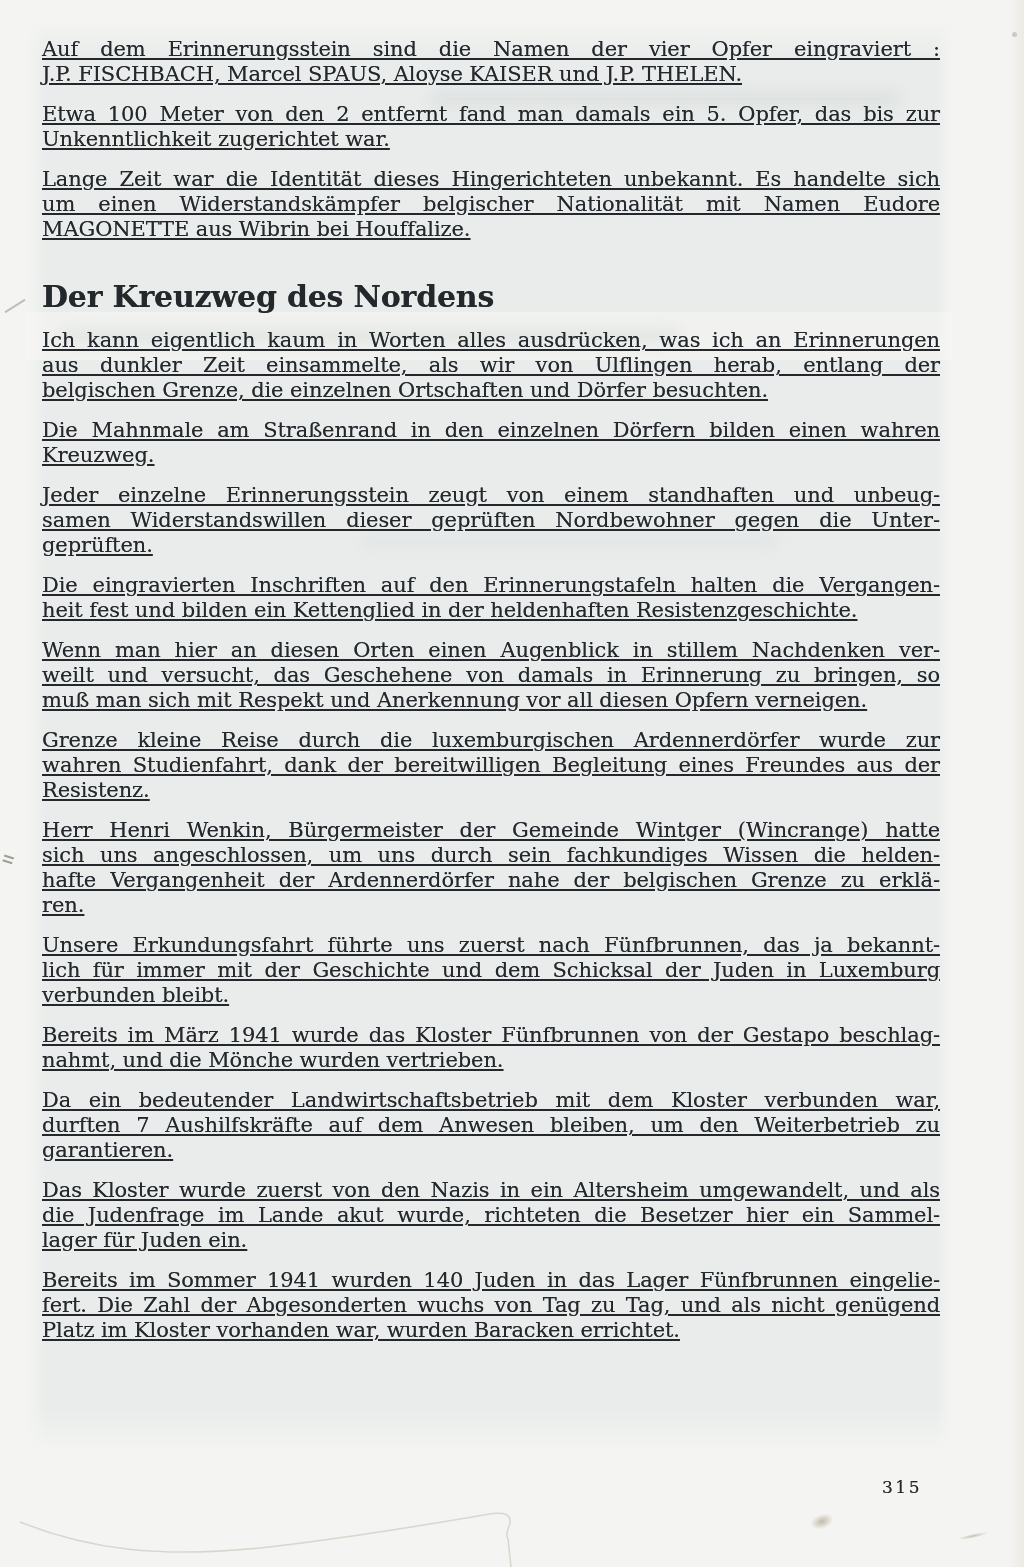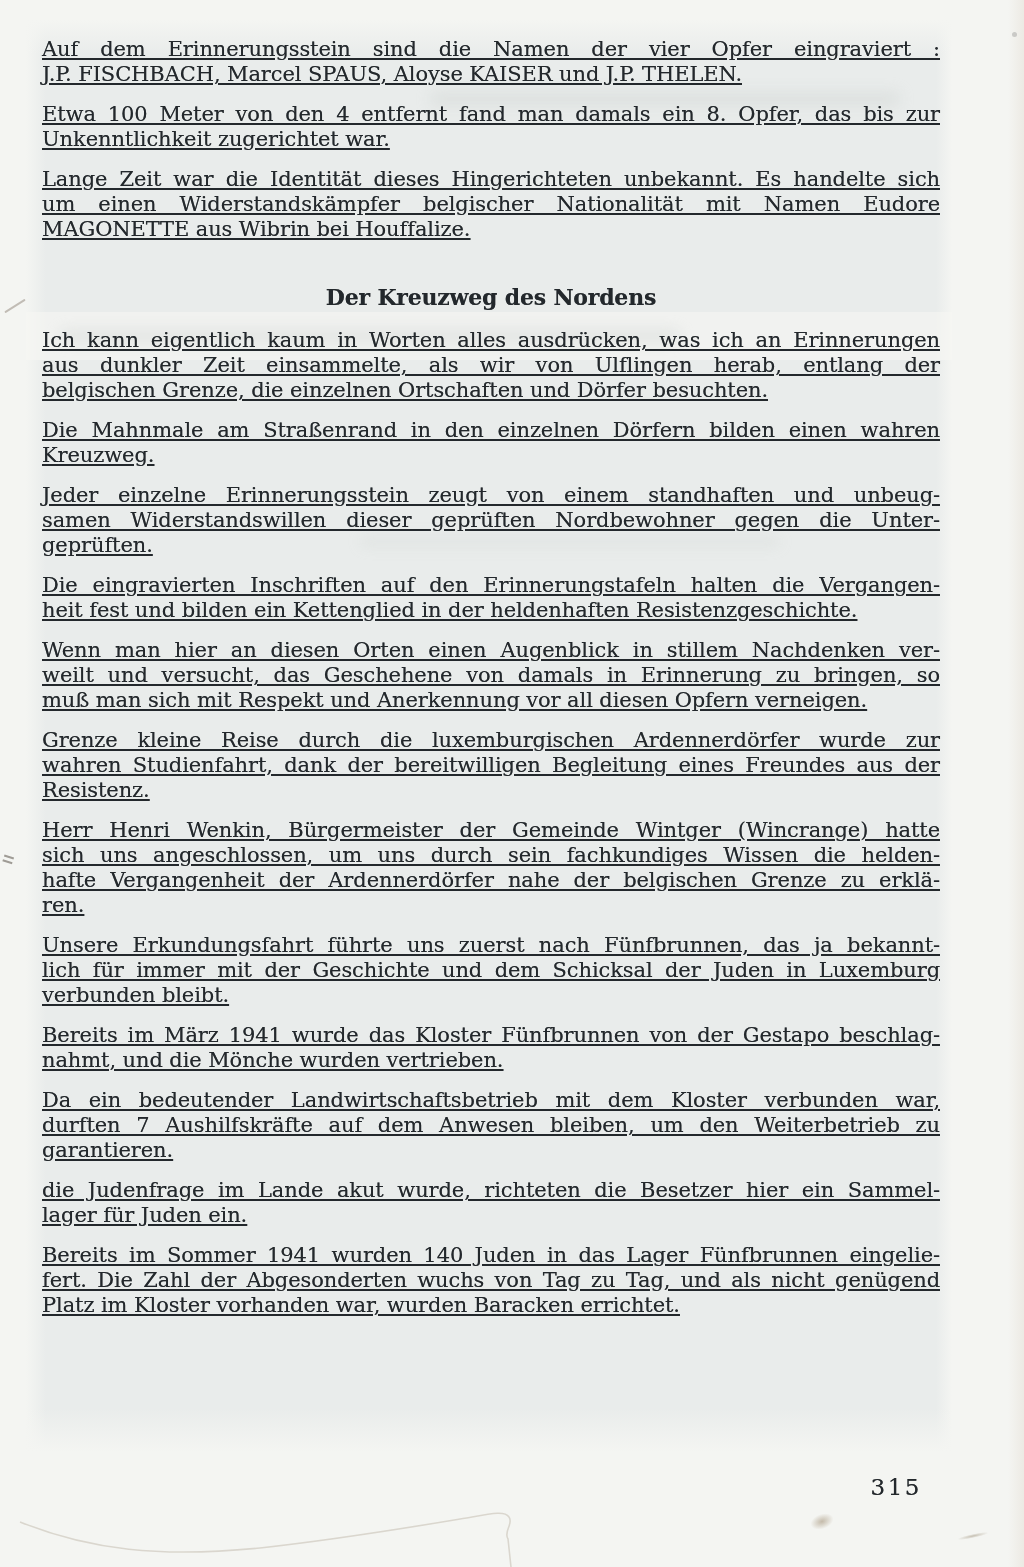--- a/index.html
+++ b/index.html
@@ -37,27 +37,27 @@
     position: absolute; left: 42px; top: 37px; width: 898px; z-index: 2;
     color: var(--ink, #23282c);
     font-size: 21px; line-height: 25px; letter-spacing: -0.1px;
     text-shadow: 0 0 .4px rgba(35,40,44,.6);
   }
   .para { margin: 0 0 15px 0; }
   .line { text-align: justify; text-align-last: justify; text-decoration: underline; }
   .line.last { text-align-last: left; }
 
   .heading {
-    font-size: 22px; line-height: 36px; font-weight: bold;
-    margin: 37px 0 13px 0; letter-spacing: -0.2px; text-align: center;
+    font-size: 30px; line-height: 36px; font-weight: bold;
+    margin: 37px 0 13px 0; letter-spacing: -0.2px; text-align: left;
   }
 
   .pagenum {
     position: absolute; top: 1473px; right: 102px; z-index: 2;
-    font-size: 23px; line-height: 28px; letter-spacing: 2.5px;
+    font-size: 17px; line-height: 28px; letter-spacing: 2.5px;
     color: var(--ink, #23282c);
     text-shadow: 0 0 .4px rgba(35,40,44,.6);
   }
 
   
   .mark-slash {
     position: absolute; left: 3px; top: 305px; width: 24px; height: 2px;
     background: #b4aea5; border-radius: 2px; transform: rotate(-32deg); opacity: .8; z-index: 3;
   }
   .mark-double-tick {
@@ -97,21 +97,21 @@
   <div class="ghost" style="left:60px; top:330px; width:620px; height:12px;"></div>
   <div class="ghost" style="left:360px; top:536px; width:420px; height:11px; opacity:.7;"></div>
 
   <div class="content">
     <div id="intro-paragraphs">
         <div class="para">
           <div class="line">Auf dem Erinnerungsstein sind die Namen der vier Opfer eingraviert :</div>
           <div class="line last">J.P. FISCHBACH, Marcel SPAUS, Aloyse KAISER und J.P. THELEN.</div>
         </div>
         <div class="para">
-          <div class="line">Etwa 100 Meter von den 4 entfernt fand man damals ein 8. Opfer, das bis zur</div>
+          <div class="line">Etwa 100 Meter von den 2 entfernt fand man damals ein 5. Opfer, das bis zur</div>
           <div class="line last">Unkenntlichkeit zugerichtet war.</div>
         </div>
         <div class="para">
           <div class="line">Lange Zeit war die Identität dieses Hingerichteten unbekannt. Es handelte sich</div>
           <div class="line">um einen Widerstandskämpfer belgischer Nationalität mit Namen Eudore</div>
           <div class="line last">MAGONETTE aus Wibrin bei Houffalize.</div>
         </div>
       </div>
     <div class="heading">Der Kreuzweg des Nordens</div>
     <div id="section-paragraphs">
@@ -157,20 +157,21 @@
         <div class="para">
           <div class="line">Bereits im März 1941 wurde das Kloster Fünfbrunnen von der Gestapo beschlag-</div>
           <div class="line last">nahmt, und die Mönche wurden vertrieben.</div>
         </div>
         <div class="para">
           <div class="line">Da ein bedeutender Landwirtschaftsbetrieb mit dem Kloster verbunden war,</div>
           <div class="line">durften 7 Aushilfskräfte auf dem Anwesen bleiben, um den Weiterbetrieb zu</div>
           <div class="line last">garantieren.</div>
         </div>
         <div class="para">
+          <div class="line">Das Kloster wurde zuerst von den Nazis in ein Altersheim umgewandelt, und als</div>
           <div class="line">die Judenfrage im Lande akut wurde, richteten die Besetzer hier ein Sammel-</div>
           <div class="line last">lager für Juden ein.</div>
         </div>
         <div class="para">
           <div class="line">Bereits im Sommer 1941 wurden 140 Juden in das Lager Fünfbrunnen eingelie-</div>
           <div class="line">fert. Die Zahl der Abgesonderten wuchs von Tag zu Tag, und als nicht genügend</div>
           <div class="line last">Platz im Kloster vorhanden war, wurden Baracken errichtet.</div>
         </div>
       </div>
   </div>

